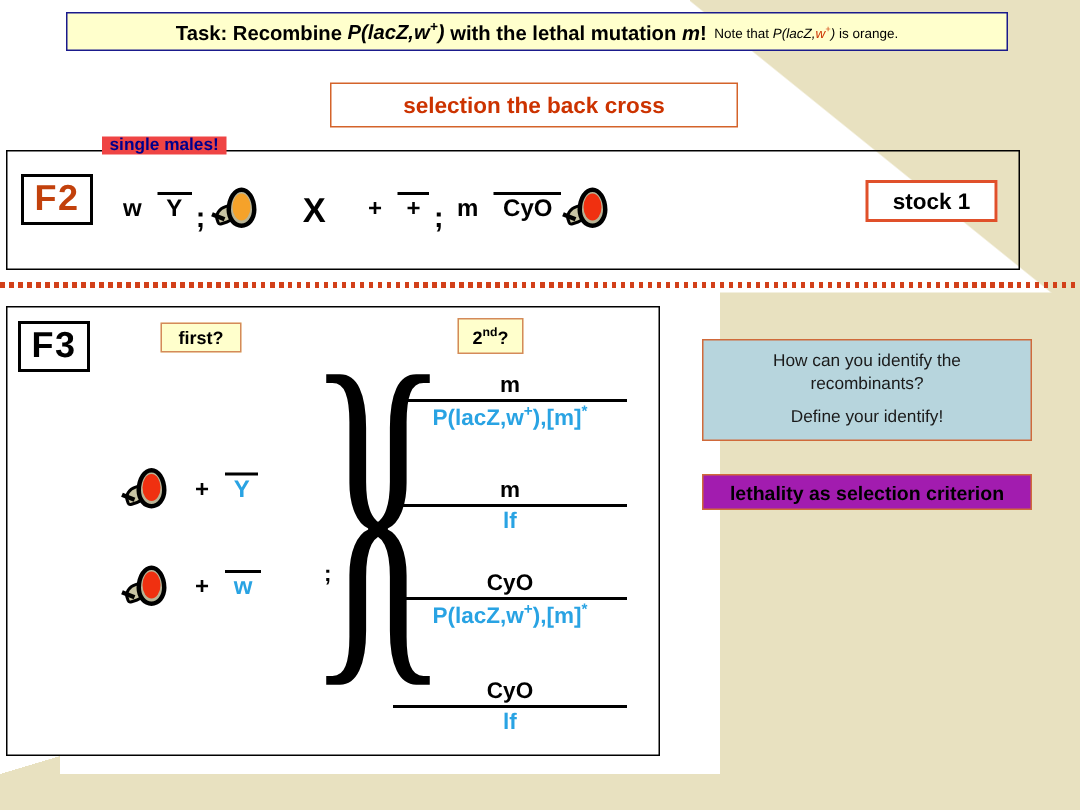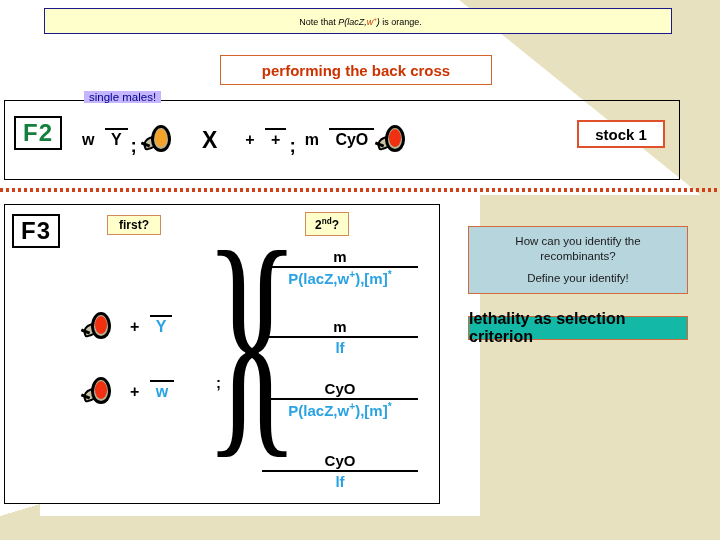--- a/index.html
+++ b/index.html
@@ -52,28 +52,28 @@
     box-sizing:border-box;
     font-size:15px;font-weight:bold;color:#cc3300;
   }
 
   
   #f2-panel{
     left:4px;top:100px;width:676px;height:80px;
     border:1.5px solid #000;background:transparent;box-sizing:border-box;
   }
   #single-males-label{
-    left:84px;top:91px;background:#c4b5fd;padding:0 5px;
-    font-size:11.5px;font-weight:normal;color:#00008b;
+    left:68px;top:91px;background:#ef4444;padding:0 5px;
+    font-size:11.5px;font-weight:bold;color:#00008b;
   }
   #f2-tag{
     left:14px;top:116px;width:48px;height:34px;
     border:2.5px solid #000;box-sizing:border-box;
     display:flex;align-items:center;justify-content:center;
-    font-size:24px;font-weight:bold;letter-spacing:1px;color:#15803d;
+    font-size:24px;font-weight:bold;letter-spacing:1px;color:#c2410c;
     background:#fff;
   }
   
   .frac{display:inline-block;text-align:center;vertical-align:middle;line-height:1.08;}
   .frac .num{padding:0 6px 1px 6px;}
   .frac .den{border-top:2px solid #000;padding:1px 6px 0 6px;}
   .blk{color:#000;font-weight:bold;}
   .blue{color:#29a3e3;font-weight:bold;}
   .grey{color:#8c8c8c;}
   .semi{display:inline-block;vertical-align:middle;font-size:19px;font-weight:bold;color:#000;padding:0 3px;position:relative;top:6px;}
@@ -170,38 +170,39 @@
   
   #identify-box{
     left:468px;top:226px;width:220px;height:68px;
     background:#b7d5dd;border:1px solid #d06a3a;box-sizing:border-box;
     display:flex;flex-direction:column;align-items:center;justify-content:center;
     font-size:11.5px;color:#1a1a1a;text-align:center;line-height:1.35;
   }
   #identify-box .spacer{height:6px;}
   #criterion-box{
     left:468px;top:316px;width:220px;height:24px;
-    background:#14b8a6;border:1px solid #d06a3a;box-sizing:border-box;
-    display:flex;align-items:center;justify-content:center;
-    font-size:16px;font-weight:bold;color:#000;
+    background:#a21caf;border:1px solid #d06a3a;box-sizing:border-box;
+    display:flex;align-items:center;justify-content:center;
+    font-size:13px;font-weight:bold;color:#000;
   }
 </style>
 </head>
 <body>
 
 <div id="bg-corner-triangle"></div>
 <div id="bg-right-band"></div>
 <div id="bg-bottom-band"></div>
 <div id="bg-bottom-bevel"></div>
 
 <div class="layer" id="task-banner">
+  <span class="t1"><b>Task:</b><span> Recombine </span><span class="ital"><span>P(lacZ,</span><span>w</span><span class="sup">+</span><span>)</span></span><span> with the lethal mutation </span><span class="ital">m</span><span>!</span></span>
   <span class="note"><span>Note that </span><i><span>P(lacZ,</span><span class="orange">w</span><span class="sup orange">+</span><span>)</span></i><span> is orange.</span></span>
 </div>
 
-<div class="layer" id="backcross-banner">performing the back cross</div>
+<div class="layer" id="backcross-banner">selection the back cross</div>
 
 <div class="layer" id="f2-panel"></div>
 <div class="layer" id="single-males-label">single males!</div>
 <div class="layer" id="f2-tag">F2</div>
 
 <div class="layer" id="f2-row">
 
   <span class="frac">
     <span class="num blk">w</span>
     <span class="den blk">Y</span>

